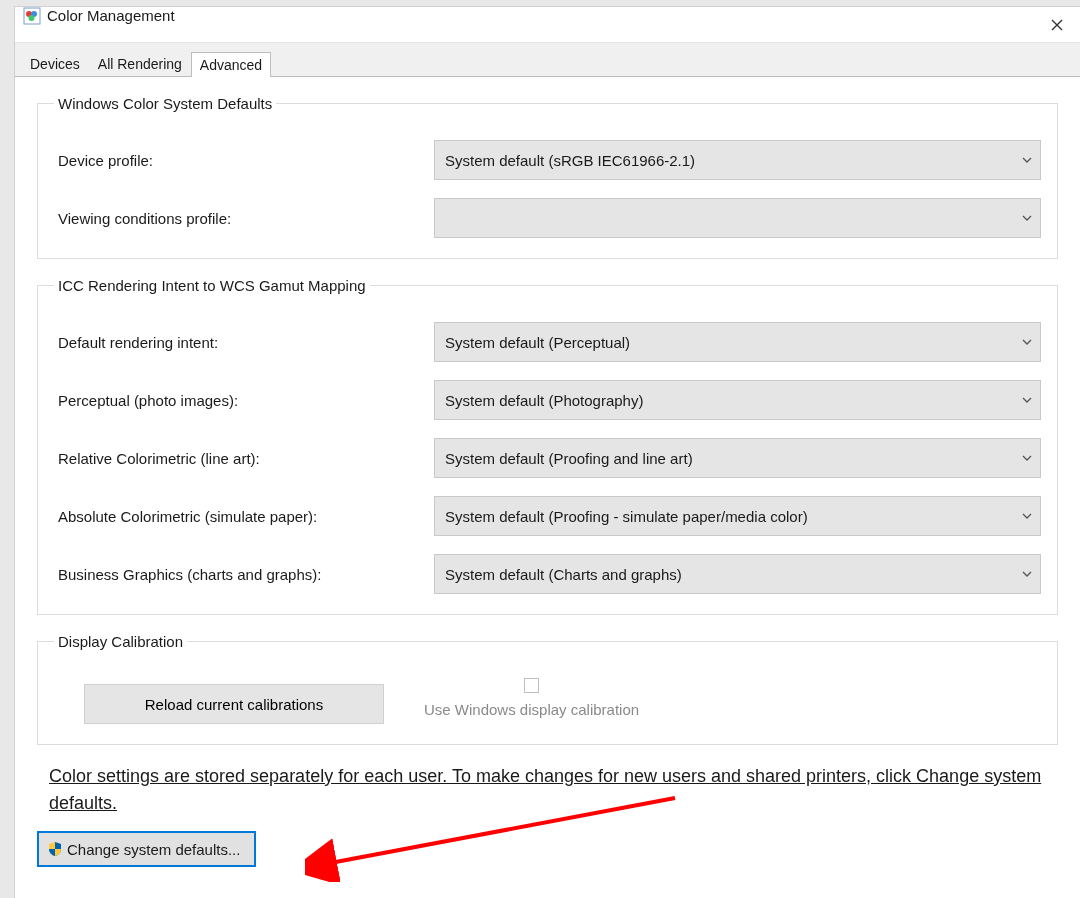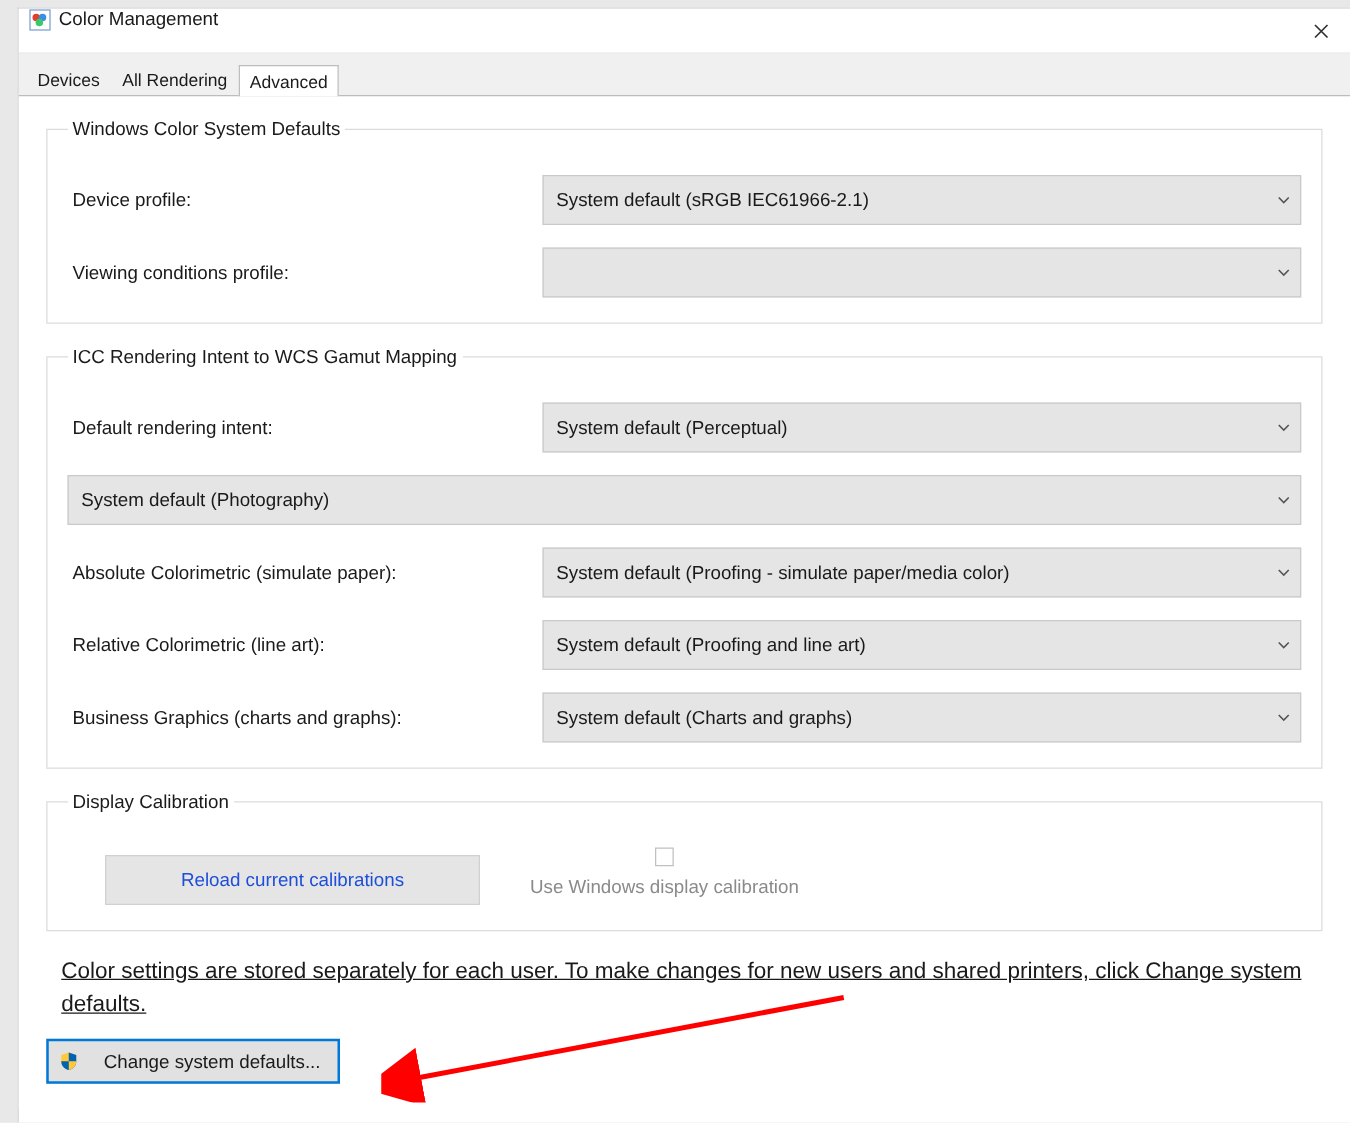--- a/index.html
+++ b/index.html
@@ -113,21 +113,21 @@
     width: 300px; height: 40px;
     background: #e5e5e5;
     border: 1px solid #c4c4c4;
     display: flex;
     align-items: center;
     justify-content: center;
     gap: 4px;
     font-size: 15px;
   }
   .btn.disabled {
-    color: #1d4ed8;
+    color: #000000;
     background: #e5e5e5;
     border-color: #d0d0d0;
   }
   .checkbox-row {
     display: flex;
     align-items: center;
     gap: 8px;
     color: #8a8a8a;
     padding-top: 8px;
     flex-direction: column;
@@ -139,21 +139,21 @@
   }
   .footer-note {
     margin: 12px 0 14px 12px;
     line-height: 1.5;
     font-size: 18px;
     text-decoration: underline;
   }
   .change-defaults {
     display: inline-flex;
     align-items: center;
-    gap: 20px;
+    gap: 4px;
     height: 36px;
     padding: 0 14px 0 8px;
     background: #e1e1e1;
     border: 2px solid #0078d7;
     font-size: 15px;
   }
   .shield-icon { width: 16px; height: 16px; display: inline-block; }
   .app-icon { width: 18px; height: 18px; }
   .arrow-annotation {
     position: absolute;
@@ -228,46 +228,47 @@
           <span>System default (Perceptual)</span>
           <span class="caret">
               <svg viewBox="0 0 10 10">
                 <path d="M1 3 L5 7 L9 3" fill="none" stroke="#555" stroke-width="1.3"></path>
               </svg>
             </span>
         </div>
       </div>
 
       <div class="row">
+        <div class="label">Perceptual (photo images):</div>
         <div class="combo">
           <span>System default (Photography)</span>
           <span class="caret">
               <svg viewBox="0 0 10 10">
                 <path d="M1 3 L5 7 L9 3" fill="none" stroke="#555" stroke-width="1.3"></path>
               </svg>
             </span>
         </div>
       </div>
 
       <div class="row">
+        <div class="label">Relative Colorimetric (line art):</div>
+        <div class="combo">
+          <span>System default (Proofing and line art)</span>
+          <span class="caret">
+              <svg viewBox="0 0 10 10">
+                <path d="M1 3 L5 7 L9 3" fill="none" stroke="#555" stroke-width="1.3"></path>
+              </svg>
+            </span>
+        </div>
+      </div>
+
+      <div class="row">
         <div class="label">Absolute Colorimetric (simulate paper):</div>
         <div class="combo">
           <span>System default (Proofing - simulate paper/media color)</span>
-          <span class="caret">
-              <svg viewBox="0 0 10 10">
-                <path d="M1 3 L5 7 L9 3" fill="none" stroke="#555" stroke-width="1.3"></path>
-              </svg>
-            </span>
-        </div>
-      </div>
-
-      <div class="row">
-        <div class="label">Relative Colorimetric (line art):</div>
-        <div class="combo">
-          <span>System default (Proofing and line art)</span>
           <span class="caret">
               <svg viewBox="0 0 10 10">
                 <path d="M1 3 L5 7 L9 3" fill="none" stroke="#555" stroke-width="1.3"></path>
               </svg>
             </span>
         </div>
       </div>
 
       <div class="row">
         <div class="label">Business Graphics (charts and graphs):</div>

